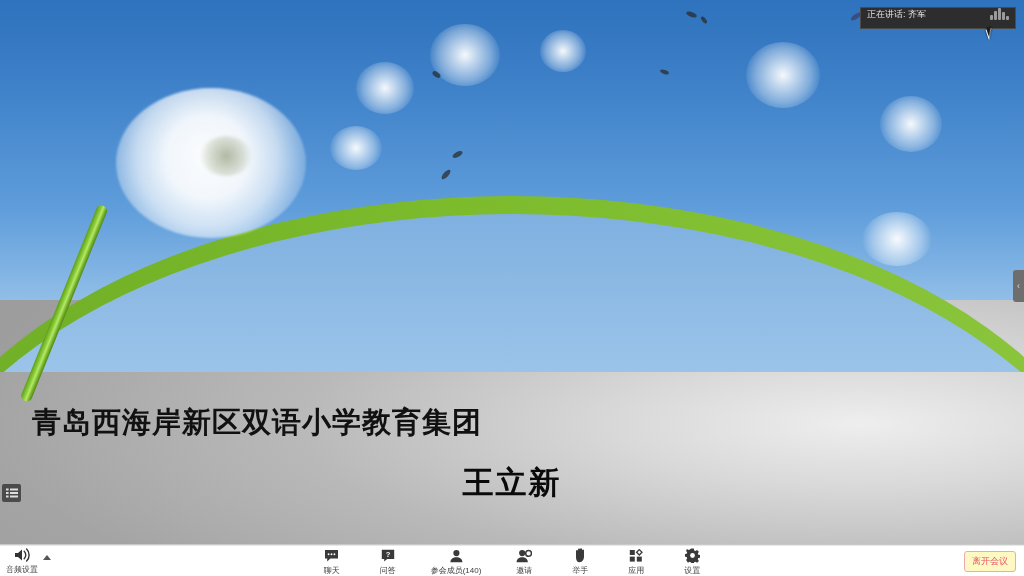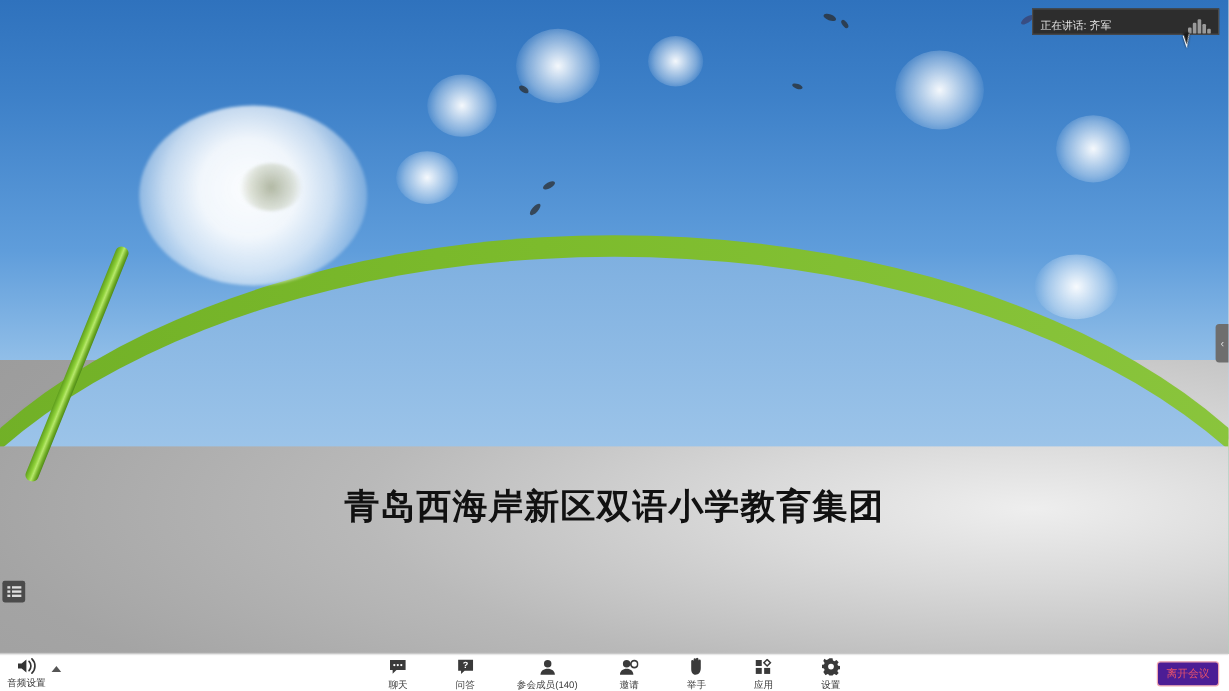--- a/index.html
+++ b/index.html
@@ -134,26 +134,27 @@
     font-style:italic;
     letter-spacing:8px;
     color:#111111;
     text-shadow:2px 2px 3px rgba(255,255,255,0.75);
     white-space:nowrap;
   }
   .slide-org {
     position:absolute;
     left:0; top:403px;
     width:1024px;
-    text-align:center;
+    text-align:left;
     font-family:"Liberation Serif","DejaVu Serif",serif;
     font-size:29px;
     font-weight:700;
     letter-spacing:1px;
     color:#111111;
+    padding-left:32px;
   }
   .slide-presenter {
     position:absolute;
     left:0; top:462px;
     width:1024px;
     text-align:center;
     font-family:"Liberation Sans","DejaVu Sans",sans-serif;
     font-size:31px;
     font-weight:700;
     letter-spacing:2px;
@@ -161,21 +162,21 @@
   }
 
   
   .speaker-badge {
     position:absolute;
     right:8px; top:7px;
     width:156px; height:22px;
     background:#2d2d2d;
     border:1px solid #4a4a4a;
     display:flex;
-    align-items:flex-end;
+    align-items:flex-start;
     padding:0 6px;
     gap:4px;
   }
   .speaker-label {
     color:#e3e3e3;
     font-size:9px;
     letter-spacing:0px;
     white-space:nowrap;
     flex:1;
     overflow:hidden;
@@ -281,21 +282,21 @@
   }
   .tb-item .tb-icon { height:15px; display:flex; align-items:center; justify-content:center; }
 
   .leave-btn {
     position:absolute;
     right:8px; top:5px;
     padding:3px 7px;
     border:1px solid #f0a8b2;
     border-radius:3px;
     color:#e8536a;
-    background:#4c1d95;
+    background:#fef9c3;
     font-size:9px;
     cursor:pointer;
     white-space:nowrap;
   }
 
   
   .stage-sep {
     position:absolute;
     left:0; top:544px;
     width:1024px; height:1px;
@@ -333,20 +334,21 @@
       <div class="seed" style="left:330px;top:126px;width:52px;height:44px;"></div>
       <div class="fleck" style="left:432px;top:72px;width:9px;height:5px;transform:rotate(35deg);"></div>
       <div class="fleck" style="left:452px;top:152px;width:11px;height:5px;transform:rotate(-28deg);"></div>
       <div class="fleck" style="left:440px;top:172px;width:12px;height:5px;transform:rotate(-48deg);"></div>
       <div class="fleck" style="left:686px;top:12px;width:11px;height:5px;transform:rotate(20deg);"></div>
       <div class="fleck" style="left:700px;top:18px;width:8px;height:4px;transform:rotate(52deg);"></div>
       <div class="fleck" style="left:850px;top:14px;width:12px;height:5px;transform:rotate(-34deg);background:#3a3f6b;"></div>
       <div class="fleck" style="left:660px;top:70px;width:9px;height:4px;transform:rotate(18deg);"></div>
 
       <div class="slide-org">青岛西海岸新区双语小学教育集团</div>
+      <div class="slide-presenter">王立新</div>
     </div>
 
     <div class="speaker-badge">
       <span class="speaker-label">正在讲话: 齐军</span>
       <span class="speaker-wave">
         <i></i>
           <i></i>
           <i></i>
           <i></i>
           <i></i>

